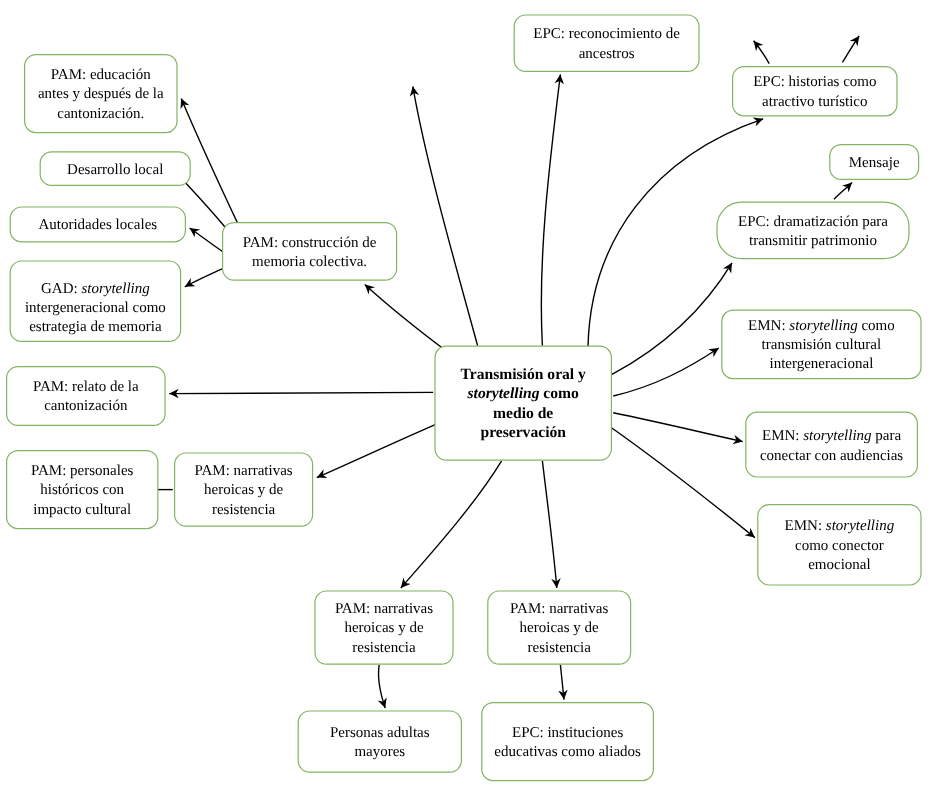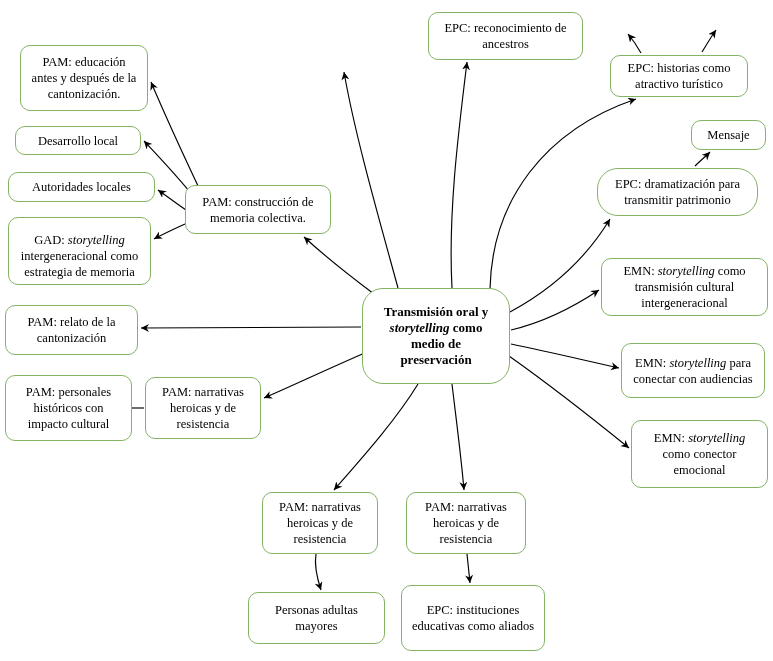--- a/index.html
+++ b/index.html
@@ -59,21 +59,21 @@
     <path class="wire" marker-end="url(#arrow)" d="M 185 224 C 174 229, 163 234, 154 239"></path>
     <path class="wire" marker-end="url(#arrow)" d="M 361 327 L 141 328"></path>
     <path class="wire" marker-end="url(#arrow)" d="M 367 352 C 330 368, 296 384, 264 398"></path>
     <path class="wire" marker-end="url(#arrow)" d="M 144 408 L 123 408"></path>
     <path class="wire" marker-end="url(#arrow)" d="M 418 384 C 396 420, 362 458, 334 490"></path>
     <path class="wire" marker-end="url(#arrow)" d="M 452 384 C 456 418, 461 455, 464 490"></path>
     <path class="wire" marker-end="url(#arrow)" d="M 316 554 C 314 566, 317 578, 321 590"></path>
     <path class="wire" marker-end="url(#arrow)" d="M 467 554 C 468 564, 469 574, 470 583"></path>
   </svg>
 
-  <div class="node central" style="left:362px; top:288px; width:148px; height:96px;border-radius:21px;">
+  <div class="node central" style="left:362px; top:288px; width:148px; height:96px;">
     <span>Transmisión oral y <i>storytelling</i> como medio de preservación</span>
   </div>
 
 
   <div class="node" style="left:428px; top:12px; width:155px; height:48px;">
     <span>EPC: reconocimiento de ancestros</span>
   </div>
 
   <div class="node" style="left:610px; top:55px; width:138px; height:42px;">
     <span>EPC: historias como atractivo turístico</span>
@@ -96,21 +96,21 @@
   </div>
 
   <div class="node" style="left:631px; top:420px; width:137px; height:68px;">
     <span>EMN: <i>storytelling</i> como conector emocional</span>
   </div>
 
   <div class="node" style="left:20px; top:45px; width:128px; height:66px;">
     <span>PAM: educación antes y después de la cantonización.</span>
   </div>
 
-  <div class="node" style="left:15px; top:126px; width:126px; height:29px;">
+  <div class="node" style="left:33px; top:126px; width:126px; height:29px;">
     <span>Desarrollo local</span>
   </div>
 
   <div class="node" style="left:8px; top:172px; width:147px; height:30px;">
     <span>Autoridades locales</span>
   </div>
 
   <div class="node" style="left:8px; top:217px; width:143px; height:68px;align-items:flex-end;">
     <span>GAD: <i>storytelling</i> intergeneracional como estrategia de memoria</span>
   </div>

